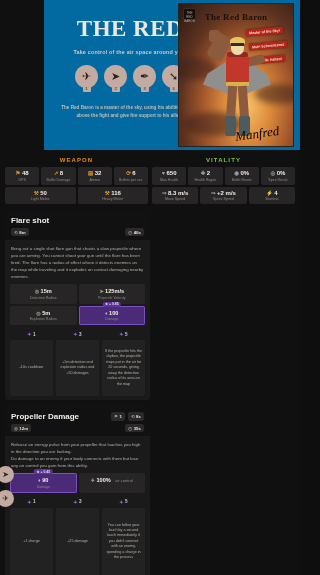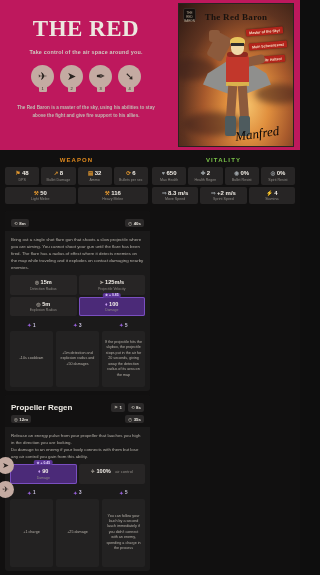--- a/index.html
+++ b/index.html
@@ -7,22 +7,23 @@
     width: 300px; height: 575px;
     background: #0e0e0e;
     font-family: "Liberation Sans", sans-serif;
     color: #d9d5cf;
     overflow: hidden;
   }
   .page { width: 300px; height: 575px; position: relative; background: #111010; }
 
   
   .hero {
-    position: relative; height: 150px; background: #be185d;
+    position: relative; height: 150px; background: #0369a1;
     display: flex;
+    margin-left: 44px;
   }
   .hero-left {
     width: 172px; padding: 12px 8px 0 8px;
     display: flex; flex-direction: column; align-items: center;
   }
   .hero-title {
     font-family: "Liberation Serif", serif;
     font-weight: bold;
     font-size: 23px; line-height: 22px;
     color: #ece7df; text-align: center;
@@ -370,20 +371,21 @@
           <div class="stat-lbl">Stamina</div>
         </div>
       </div>
     </div>
   </div>
 
   <div class="cards">
 
     <div class="card">
       <div class="card-head">
+        <div class="card-title">Flare shot</div>
         <div class="badge-row">
           <div class="badge-group">
             <div class="badge">
                 <span class="ic">⟲</span>
                 <span>8m</span>
               </div>
           </div>
           <div class="badge-group">
             <div class="badge">
                 <span class="ic">◴</span>
@@ -450,21 +452,21 @@
           <div class="tier-body">If the projectile hits the skybox, the projectile stops put in the air for 20 seconds, giving away the detection radius of its area on the map</div>
         </div>
       </div>
     </div>
 
     <div class="card">
       <div class="orb-float" style="left:-8px;top:62px;">➤</div>
       <div class="orb-float" style="left:-8px;top:86px;">✈</div>
       <div class="card-head">
         <div class="badge-row">
-          <div class="card-title">Propeller Regen</div>
+          <div class="card-title">Propeller Damage</div>
           <div class="badge-group">
             <div class="badge">
                 <span class="ic">⚑</span>
                 <span>1</span>
               </div>
             <div class="badge">
                 <span class="ic">⟲</span>
                 <span>8s</span>
               </div>
           </div>

